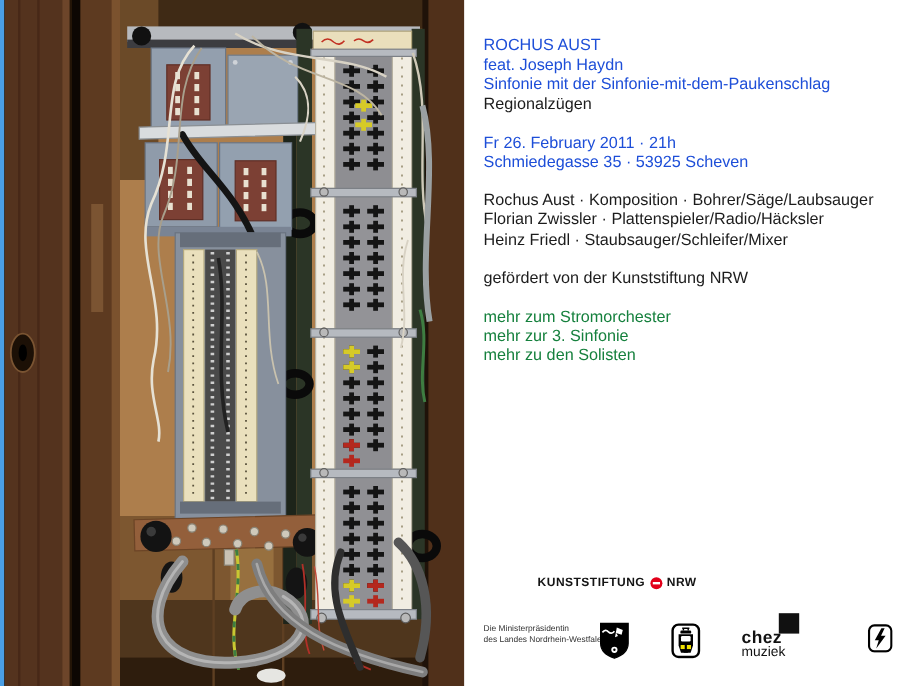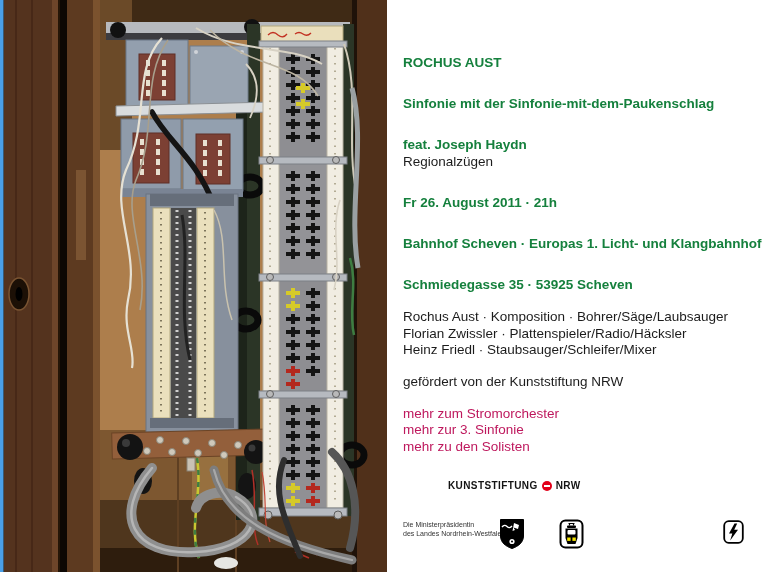--- a/index.html
+++ b/index.html
@@ -7,22 +7,22 @@
         font-family:"Liberation Sans",sans-serif;}
   
   .photo{position:absolute;left:0;top:0;width:387px;height:572px;}
   .photo svg{display:block;}
   
   .info{position:absolute;left:387px;top:0;width:378px;height:572px;background:#fff;}
   .content{position:absolute;left:16px;top:30px;font-size:13.5px;line-height:16.2px;
            color:#1c1c1c;white-space:nowrap;}
   .block{margin:0 0 16px 0;}
   .line{white-space:nowrap;}
-  .b{font-weight:bold;color:#15803d;margin-top:25px;}
-  .links .line a{color:#be185d;text-decoration:none;display:inline-block;text-align:right;}
+  .b{font-weight:normal;color:#1d4ed8;}
+  .links .line a{color:#15803d;text-decoration:none;display:inline-block;text-align:right;}
   
   .ks-logo{position:absolute;left:16px;top:480px;display:flex;align-items:center;
            font-weight:bold;font-size:10px;letter-spacing:.4px;color:#141414;padding-left:45px;}
   .ks-mark{width:10px;height:10px;border-radius:50%;background:#e2001a;position:relative;
            display:inline-block;margin:0 4px;}
   .ks-mark::after{content:"";position:absolute;left:2px;right:2px;top:4px;height:2px;background:#fff;}
   
   .ministry{position:absolute;left:16px;top:521px;font-size:7px;line-height:8.5px;color:#333;}
   .crest{position:absolute;left:112px;top:518px;}
   .train{position:absolute;left:172px;top:518px;}
@@ -268,28 +268,27 @@
         <ellipse cx="226" cy="563" rx="12" ry="6" fill="#e6e6e2" stroke="none"></ellipse>
       </g>
     </svg>
   </div>
 
   <div class="info">
     <div class="content">
 
       <div class="block">
         <div class="line b">ROCHUS AUST</div>
+        <div class="line b">feat. Joseph Haydn</div>
         <div class="line b">Sinfonie mit der Sinfonie-mit-dem-Paukenschlag</div>
-        <div class="line b">feat. Joseph Haydn</div>
         <div class="line">Regionalzügen</div>
       </div>
 
       <div class="block">
-        <div class="line b">Fr 26. August 2011 · 21h</div>
-        <div class="line b">Bahnhof Scheven · Europas 1. Licht- und Klangbahnhof</div>
+        <div class="line b">Fr 26. February 2011 · 21h</div>
         <div class="line b">Schmiedegasse 35 · 53925 Scheven</div>
       </div>
 
       <div class="block">
         <div class="line">Rochus Aust · Komposition · Bohrer/Säge/Laubsauger</div>
         <div class="line">Florian Zwissler · Plattenspieler/Radio/Häcksler</div>
         <div class="line">Heinz Friedl · Staubsauger/Schleifer/Mixer</div>
       </div>
 
       <div class="block">
@@ -330,20 +329,25 @@
         <path d="M9.5 5.5 h6 M10.5 5.5 v2 M14.5 5.5 v2" stroke="#000" stroke-width="1.2" fill="none"></path>
         <rect x="8" y="7.5" width="9" height="2.5" rx="1" fill="#000"></rect>
         <path d="M6.5 10.5 h12 v9.5 l-2 6 h-8 l-2 -6 z" fill="#000"></path>
         <rect x="8.5" y="12" width="8" height="4.5" rx="1" fill="#fff"></rect>
         <rect x="8.2" y="19.5" width="3.4" height="3.4" fill="#f2e200"></rect>
         <rect x="13.4" y="19.5" width="3.4" height="3.4" fill="#f2e200"></rect>
         <path d="M10.5 26 l2 -2.5 l2 2.5 z" fill="#000"></path>
       </svg>
     </div>
 
+    <div class="chez">
+      <span class="chez-square"></span>
+      <div class="chez-top">chez</div>
+      <div class="chez-bottom">muziek</div>
+    </div>
 
     <div class="lightning">
       <svg width="21" height="24" viewBox="0 0 21 24" xmlns="http://www.w3.org/2000/svg">
         <rect x="1.2" y="1.2" width="18.6" height="21.6" rx="4.5" fill="#fff" stroke="#000" stroke-width="1.8"></rect>
         <polygon points="11.5,3.5 6,13.5 9.3,13.5 7.2,20.5 15,9.8 11.2,9.8 14.2,3.5" fill="#000"></polygon>
       </svg>
     </div>
   </div>
 </div>
 

